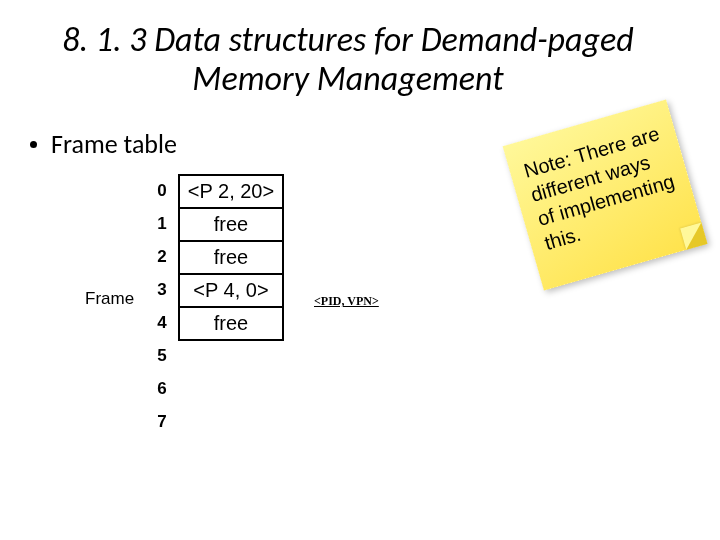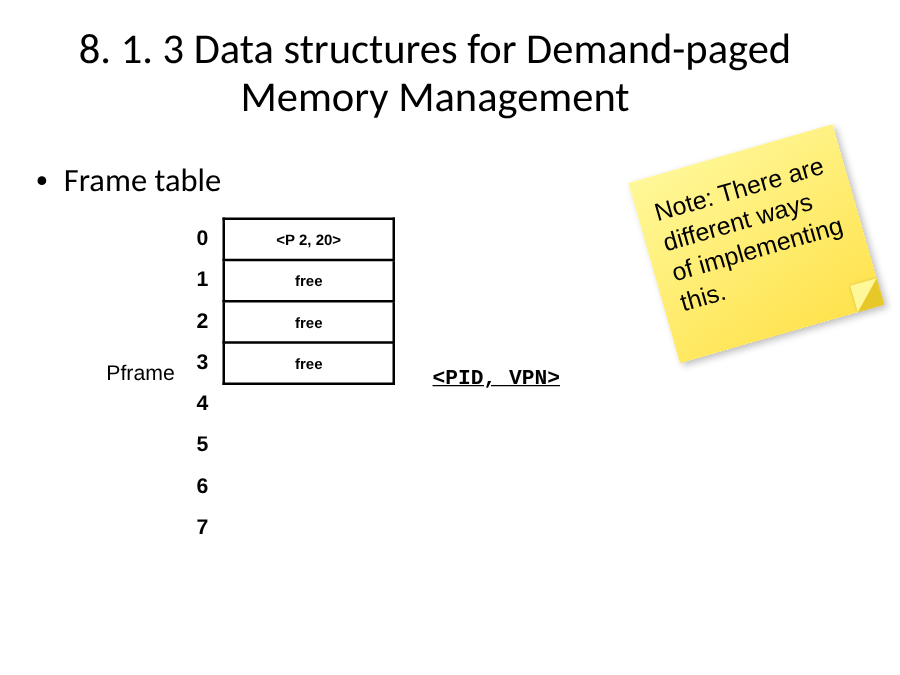--- a/index.html
+++ b/index.html
@@ -11,20 +11,21 @@
     background: #fff;
     color: #000;
     position: relative;
     overflow: hidden;
   }
   .title {
     font-size: 34px;
     text-align: center;
     padding: 20px 64px 10px 40px;
     line-height: 1.15;
+    font-style: italic;
   }
   .bullet-row {
     display: flex;
     align-items: center;
     font-size: 26px;
     padding: 20px 0 14px 30px;
   }
   .bullet-dot {
     width: 7px;
     height: 7px;
@@ -61,35 +62,35 @@
     font-size: 17px;
     font-weight: bold;
     font-family: Arial, sans-serif;
   }
   .ft {
     border-collapse: collapse;
   }
   .ft td {
     border: 2px solid #000;
     height: 33px;
-    width: 136px;
+    width: 104px;
     text-align: center;
-    font-size: 12px;
-    font-weight: bold;
+    font-size: 20px;
+    font-weight: normal;
     font-family: Arial, sans-serif;
     padding: 0;
   }
   .legend {
     position: absolute;
-    left: 346px;
+    left: 314px;
     top: 120px;
-    font-size: 17px;
+    font-size: 12px;
     font-weight: bold;
     text-decoration: underline;
-    font-family: Liberation Mono, monospace;
+    font-family: Liberation Serif, serif;
   }
   .sticky {
     position: absolute;
     right: 30px;
     top: 120px;
     width: 170px;
     height: 150px;
     background: linear-gradient(160deg, #fff89a 0%, #ffe24a 100%);
     transform: rotate(-16deg);
     box-shadow: 2px 3px 6px rgba(0,0,0,0.25);
@@ -113,21 +114,21 @@
 <body>
 
 <div class="title">8. 1. 3 Data structures for Demand-paged Memory Management</div>
 
 <div class="bullet-row">
   <span class="bullet-dot"></span>
   <span>Frame table</span>
 </div>
 
 <div class="content">
-  <span class="pframe-label">Pframe</span>
+  <span class="pframe-label">Frame</span>
 
   <div class="table-wrap">
     <div class="idx-col">
       <div class="idx-cell">0</div>
       <div class="idx-cell">1</div>
       <div class="idx-cell">2</div>
       <div class="idx-cell">3</div>
       <div class="idx-cell">4</div>
       <div class="idx-cell">5</div>
       <div class="idx-cell">6</div>
@@ -138,20 +139,23 @@
           <tr>
             <td>&lt;P 2, 20&gt;</td>
           </tr>
       <tr>
             <td>free</td>
           </tr>
       <tr>
             <td>free</td>
           </tr>
       <tr>
+            <td>&lt;P 4, 0&gt;</td>
+          </tr>
+      <tr>
             <td>free</td>
           </tr>
     </tbody>
       </table>
   </div>
 
   <div class="legend">&lt;PID, VPN&gt;</div>
 </div>
 
 <div class="sticky">

